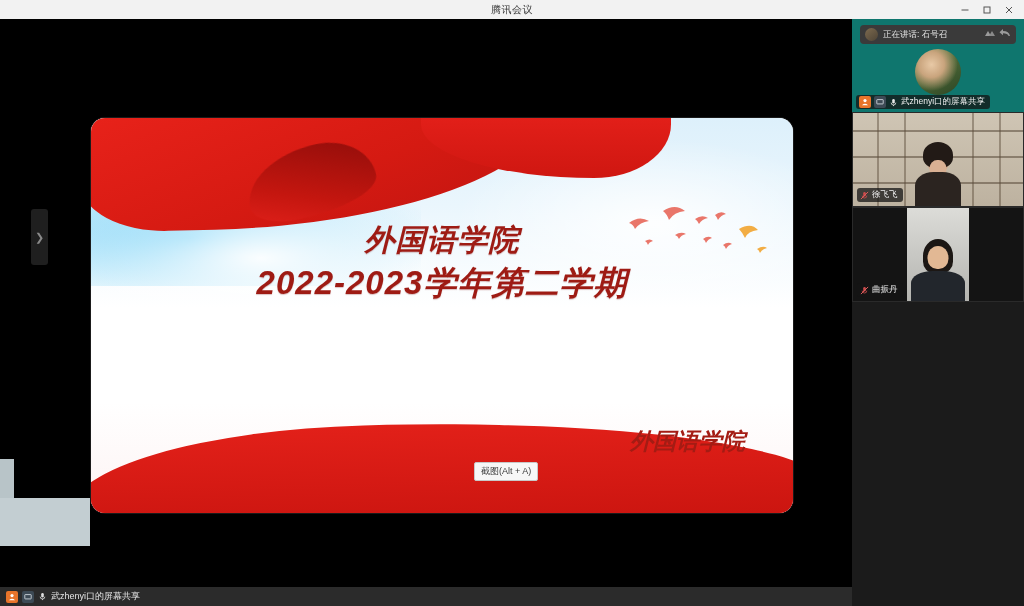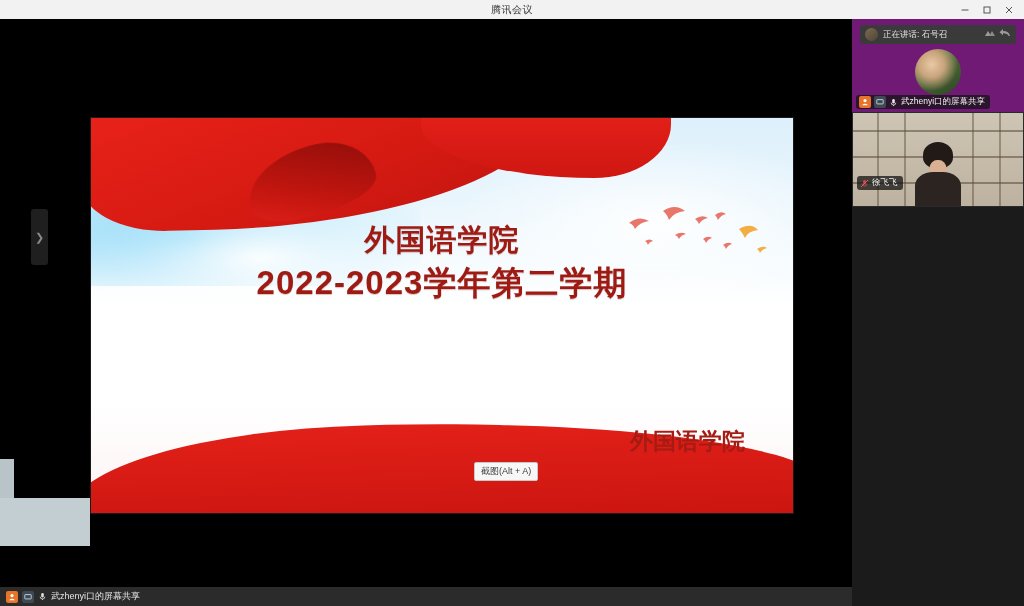--- a/index.html
+++ b/index.html
@@ -50,22 +50,23 @@
   .expand-handle {
     position:absolute; left:31px; top:190px; width:17px; height:56px;
     background:#1f1f1f; border-radius:3px;
     display:flex; align-items:center; justify-content:center;
     color:#8a8a8a; font-size:11px;
   }
 
   
   .slide {
     position:absolute; left:91px; top:99px; width:702px; height:395px;
-    background:#ffffff; overflow:hidden; border-radius:0;
+    background:#ffffff; overflow:hidden; border-radius:14px;
     box-shadow:0 0 0 1px #1a1a1a;
+    font-style:italic;
   }
   .sky {
     position:absolute; inset:0;
     background:
       linear-gradient(180deg,#ddf0fb 0%, #eaf6fd 22%, #ffffff 48%, #ffffff 72%, #fdf3f3 100%);
   }
   .cloud-a {
     position:absolute; left:-40px; top:60px; width:420px; height:160px;
     background:radial-gradient(ellipse at 50% 50%, rgba(255,255,255,0.95) 0%, rgba(255,255,255,0.0) 68%);
   }
@@ -166,21 +167,21 @@
   .rail {
     position:absolute; right:0; top:19px; width:172px; height:587px;
     background:#1b1b1b;
     display:flex; flex-direction:column;
   }
   .tile {
     position:relative; width:172px; height:95px;
     background:#1f1f1f; overflow:hidden;
     border:1px solid #2a2a2a;
   }
-  .tile.speaker-hdr { height:93px; background:#701a75; border:none; }
+  .tile.speaker-hdr { height:93px; background:#0f766e; border:none; }
   .tile.active { border:2px solid #3bb56b; }
 
   .hdr-bar {
     position:absolute; left:8px; top:6px; width:156px; height:19px;
     background:#3a3a3a; border-radius:4px;
     display:flex; align-items:center; gap:5px; padding:0 5px;
   }
   .hdr-bar .mini-av {
     width:13px; height:13px; border-radius:50%;
     background:linear-gradient(140deg,#7d6b4f,#4e4436);
@@ -198,21 +199,21 @@
 
   
   .vid {
     position:absolute; left:0; top:0; width:100%; height:100%;
   }
   .vid-center {
     position:absolute; left:50%; top:0; transform:translateX(-50%);
     width:58px; height:100%;
   }
   .namechip {
-    position:absolute; left:4px; bottom:16px;
+    position:absolute; left:4px; bottom:4px;
     display:flex; align-items:center; gap:3px;
     background:rgba(20,20,20,0.75); border-radius:3px;
     padding:1px 5px 1px 3px;
     color:#f0f0f0; font-size:8.5px; white-space:nowrap;
     z-index:5;
   }
   .mic {
     width:9px; height:9px; display:inline-flex; align-items:center; justify-content:center;
   }
   .mic svg { display:block; }
@@ -412,15 +413,37 @@
               <line x1="1" y1="9" x2="9" y2="1" stroke="#e05c5c" stroke-width="1.1"></line>
             </svg>
         </span>
         <span>徐飞飞</span>
       </div>
     </div>
 
 
 
 
+    <div class="tile">
+      <div class="vid" style="background:#141414;">
+        <div class="vid-center" style="width:62px;">
+          <div class="bg-wall-grey"></div>
+          <div class="person" style="bottom:0; width:62px; height:62px;">
+            <div style="position:absolute; left:50%; transform:translateX(-50%); top:0px; width:30px; height:34px; background:#1c1714; border-radius:50% 50% 34% 34%;"></div>
+            <div class="head" style="position:absolute; left:50%; transform:translateX(-50%); top:7px; width:21px; height:23px; background:#e2b894;"></div>
+            <div class="torso" style="position:absolute; left:50%; transform:translateX(-50%); bottom:0; width:54px; height:30px; background:#22262c;"></div>
+          </div>
+        </div>
+      </div>
+      <div class="namechip">
+        <span class="mic">
+          <svg width="9" height="9" viewBox="0 0 10 10">
+              <rect x="3.6" y="1" width="2.8" height="5" rx="1.4" fill="#c94c4c"></rect>
+              <path d="M2.4 5.2 a2.6 2.6 0 0 0 5.2 0" fill="none" stroke="#c94c4c" stroke-width="0.9"></path>
+              <line x1="1" y1="9" x2="9" y2="1" stroke="#e05c5c" stroke-width="1.1"></line>
+            </svg>
+        </span>
+        <span>曲振丹</span>
+      </div>
+    </div>
 
   </div>
 </div>
 
 </body></html>

